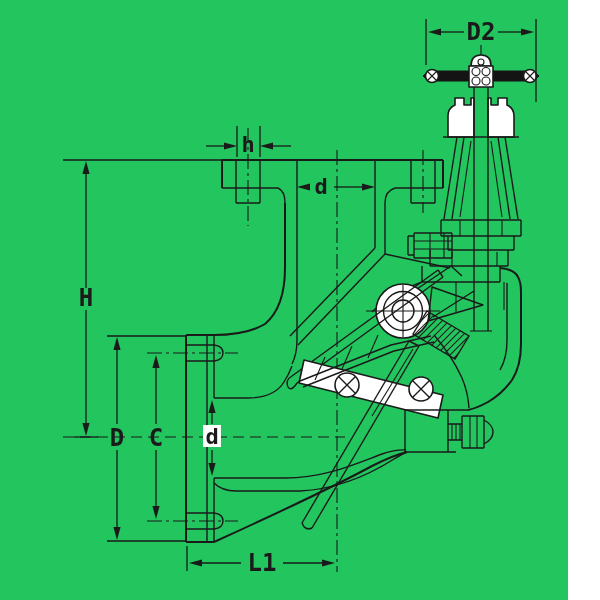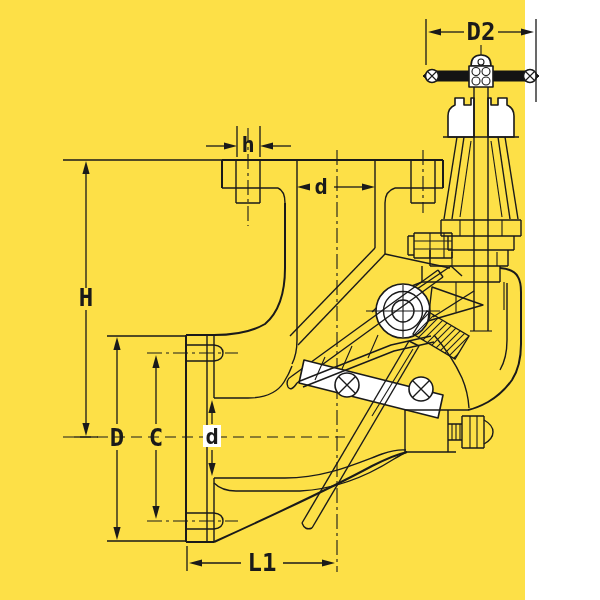--- a/index.html
+++ b/index.html
@@ -5,24 +5,24 @@
   html, body {
     margin: 0;
     padding: 0;
     width: 600px;
     height: 600px;
     background: #ffffff;
     overflow: hidden;
     font-family: "DejaVu Sans Mono", "Liberation Mono", monospace;
   }
   #drawing-stage {
-    width: 525px;
+    width: 568px;
     height: 600px;
     position: relative;
-    background: #fde047;
+    background: #22c55e;
   }
   svg { display: block; }
   .outline  { fill: none; stroke: #1a1a1a; stroke-width: 2;   stroke-linejoin: round; }
   .detail   { fill: none; stroke: #1a1a1a; stroke-width: 1.4; stroke-linejoin: round; }
   .thin     { fill: none; stroke: #1a1a1a; stroke-width: 1.1; }
   .whitefill{ fill: #ffffff; stroke: #1a1a1a; stroke-width: 1.6; stroke-linejoin: round; }
   .darkfill { fill: #141414; stroke: #141414; }
   .centerln { fill: none; stroke: #1a1a1a; stroke-width: 1.1; stroke-dasharray: 15 4 3 4; }
   .dashln   { fill: none; stroke: #1a1a1a; stroke-width: 1.2; stroke-dasharray: 11 6; }
   .dimline  { fill: none; stroke: #1a1a1a; stroke-width: 1.3; }

